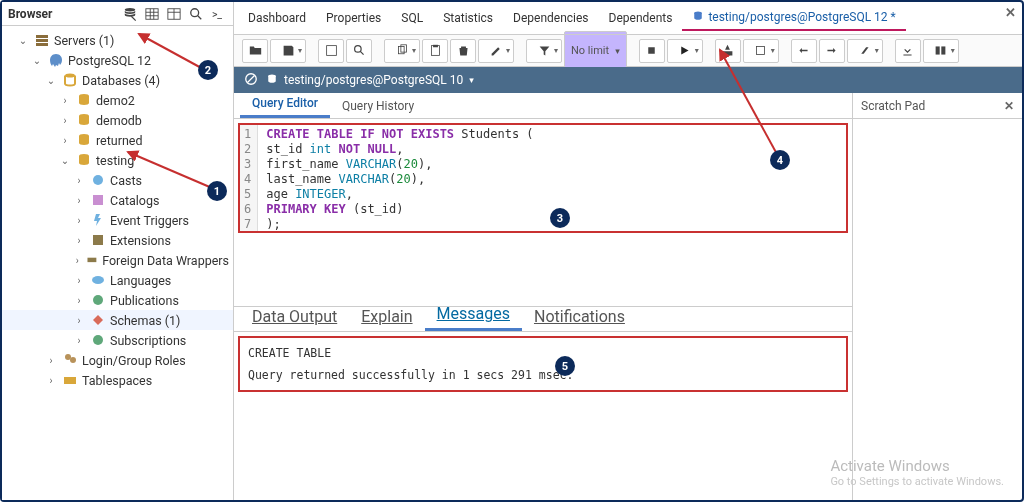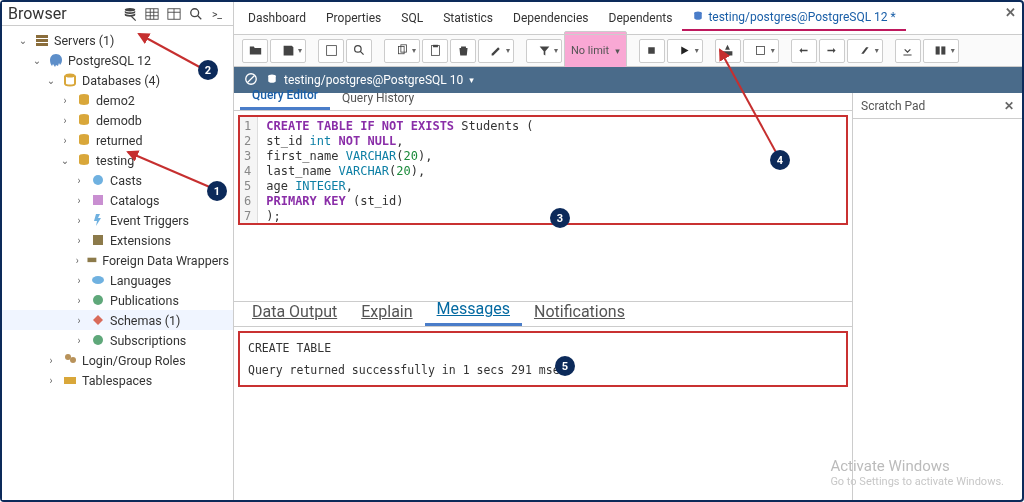--- a/index.html
+++ b/index.html
@@ -1,21 +1,21 @@
 <!DOCTYPE html>
 <html><head>
 <meta charset="utf-8">
 <style>
 * { box-sizing: border-box; margin: 0; padding: 0; }
 body { font-family: -apple-system, BlinkMacSystemFont, "Segoe UI", Roboto, sans-serif; font-size: 12px; color: #333; background: #fff; width: 1024px; height: 502px; overflow: hidden; position: relative; }
 .app { display: flex; flex-direction: column; height: 100%; border: 2px solid #0c2a5a; border-radius: 4px; }
 .top-area { display: flex; height: 100%; }
 .browser-panel { width: 232px; border-right: 1px solid #ccc; display: flex; flex-direction: column; background: #fff; }
 .browser-header { display: flex; align-items: center; justify-content: space-between; padding: 3px 6px; border-bottom: 1px solid #ccc; height: 24px; }
-.browser-title { font-size: 16px; color: #333; }
+.browser-title { font-size: 12px; color: #333; font-weight: bold; }
 .browser-toolbar { display: flex; gap: 4px; }
 .tb-btn { width: 18px; height: 18px; display: flex; align-items: center; justify-content: center; cursor: pointer; color: #444; }
 .tb-btn svg { width: 14px; height: 14px; }
 .tree { padding: 4px 0; overflow: auto; flex: 1; font-size: 12.5px; }
 .tree-item { display: flex; align-items: center; padding: 2px 4px; cursor: pointer; white-space: nowrap; }
 .tree-item.selected { background: #f0f5ff; }
 .tree-toggle { width: 14px; height: 14px; display: flex; align-items: center; justify-content: center; color: #666; cursor: pointer; font-size: 10px; }
 .tree-icon { width: 16px; height: 16px; margin: 0 4px; display: flex; align-items: center; justify-content: center; }
 .tree-label { color: #333; }
 .indent-1 { padding-left: 14px; }
@@ -26,25 +26,25 @@
 .tabs-bar { display: flex; align-items: center; border-bottom: 1px solid #ccc; height: 33px; padding: 0 4px; gap: 0; position: relative; }
 .tabs-bar .tab { padding: 4px 10px; font-size: 12px; color: #333; cursor: pointer; white-space: nowrap; }
 .tabs-bar .tab.active { border-bottom: 2px solid #be185d; color: #1a5fa8; display: flex; align-items: center; gap: 4px; }
 .tabs-close { position: absolute; right: 6px; top: 3px; font-size: 13px; color: #666; cursor: pointer; font-weight: bold; }
 .toolbar-row { display: flex; align-items: center; padding: 4px 8px; border-bottom: 1px solid #ccc; gap: 2px; height: 32px; background: #fafafa; }
 .tool-btn { width: 26px; height: 24px; border: 1px solid #ccc; background: #fff; border-radius: 2px; display: flex; align-items: center; justify-content: center; cursor: pointer; color: #444; }
 .tool-btn.with-drop { width: 36px; position: relative; }
 .tool-btn.with-drop::after { content: "▾"; font-size: 8px; position: absolute; right: 3px; color: #666; }
 .tool-btn svg { width: 13px; height: 13px; }
 .tool-sep { width: 8px; }
-.nolimit { height: 40px; border: 1px solid #ccc; background: #f9a8d4; border-radius: 2px; padding: 0 6px; font-size: 11px; color: #555; display: flex; align-items: center; gap: 6px; cursor: pointer; }
+.nolimit { height: 40px; border: 1px solid #ccc; background: #c4b5fd; border-radius: 2px; padding: 0 6px; font-size: 11px; color: #555; display: flex; align-items: center; gap: 6px; cursor: pointer; }
 .conn-bar { background: #4a6b8a; color: #fff; height: 26px; display: flex; align-items: center; padding: 0 10px; font-size: 12px; gap: 8px; }
 .conn-bar .chip { display: flex; align-items: center; gap: 6px; }
 .conn-drop { font-size: 9px; }
-.editor-tabs { display: flex; border-bottom: 1px solid #ccc; height: 18px; align-items: flex-end; padding: 0 6px; }
+.editor-tabs { display: flex; border-bottom: 1px solid #ccc; height: 26px; align-items: flex-end; padding: 0 6px; }
 .editor-tabs .etab { padding: 5px 12px; font-size: 12px; color: #555; cursor: pointer; }
 .editor-tabs .etab.active { color: #1a5fa8; border-bottom: 3px solid #4a7dc9; font-weight: 500; }
 .editor-split { display: flex; flex: 1; min-height: 0; }
 .editor-area { flex: 1; display: flex; flex-direction: column; min-width: 0; }
 .code-wrap { border: 2px solid #c93131; margin: 4px; padding: 0; background: #fff; height: 110px; display: flex; position: relative; }
 .gutter { background: #f5f5f5; border-right: 1px solid #ddd; text-align: right; padding: 2px 6px 2px 4px; color: #888; font-family: "Consolas", monospace; font-size: 12px; line-height: 15px; user-select: none; }
 .code { font-family: "Consolas", monospace; font-size: 12px; line-height: 15px; padding: 2px 8px; white-space: pre; flex: 1; }
 .kw { color: #8a2ea8; font-weight: bold; }
 .kw2 { color: #0d7fa5; }
 .num { color: #1a8a3a; }

